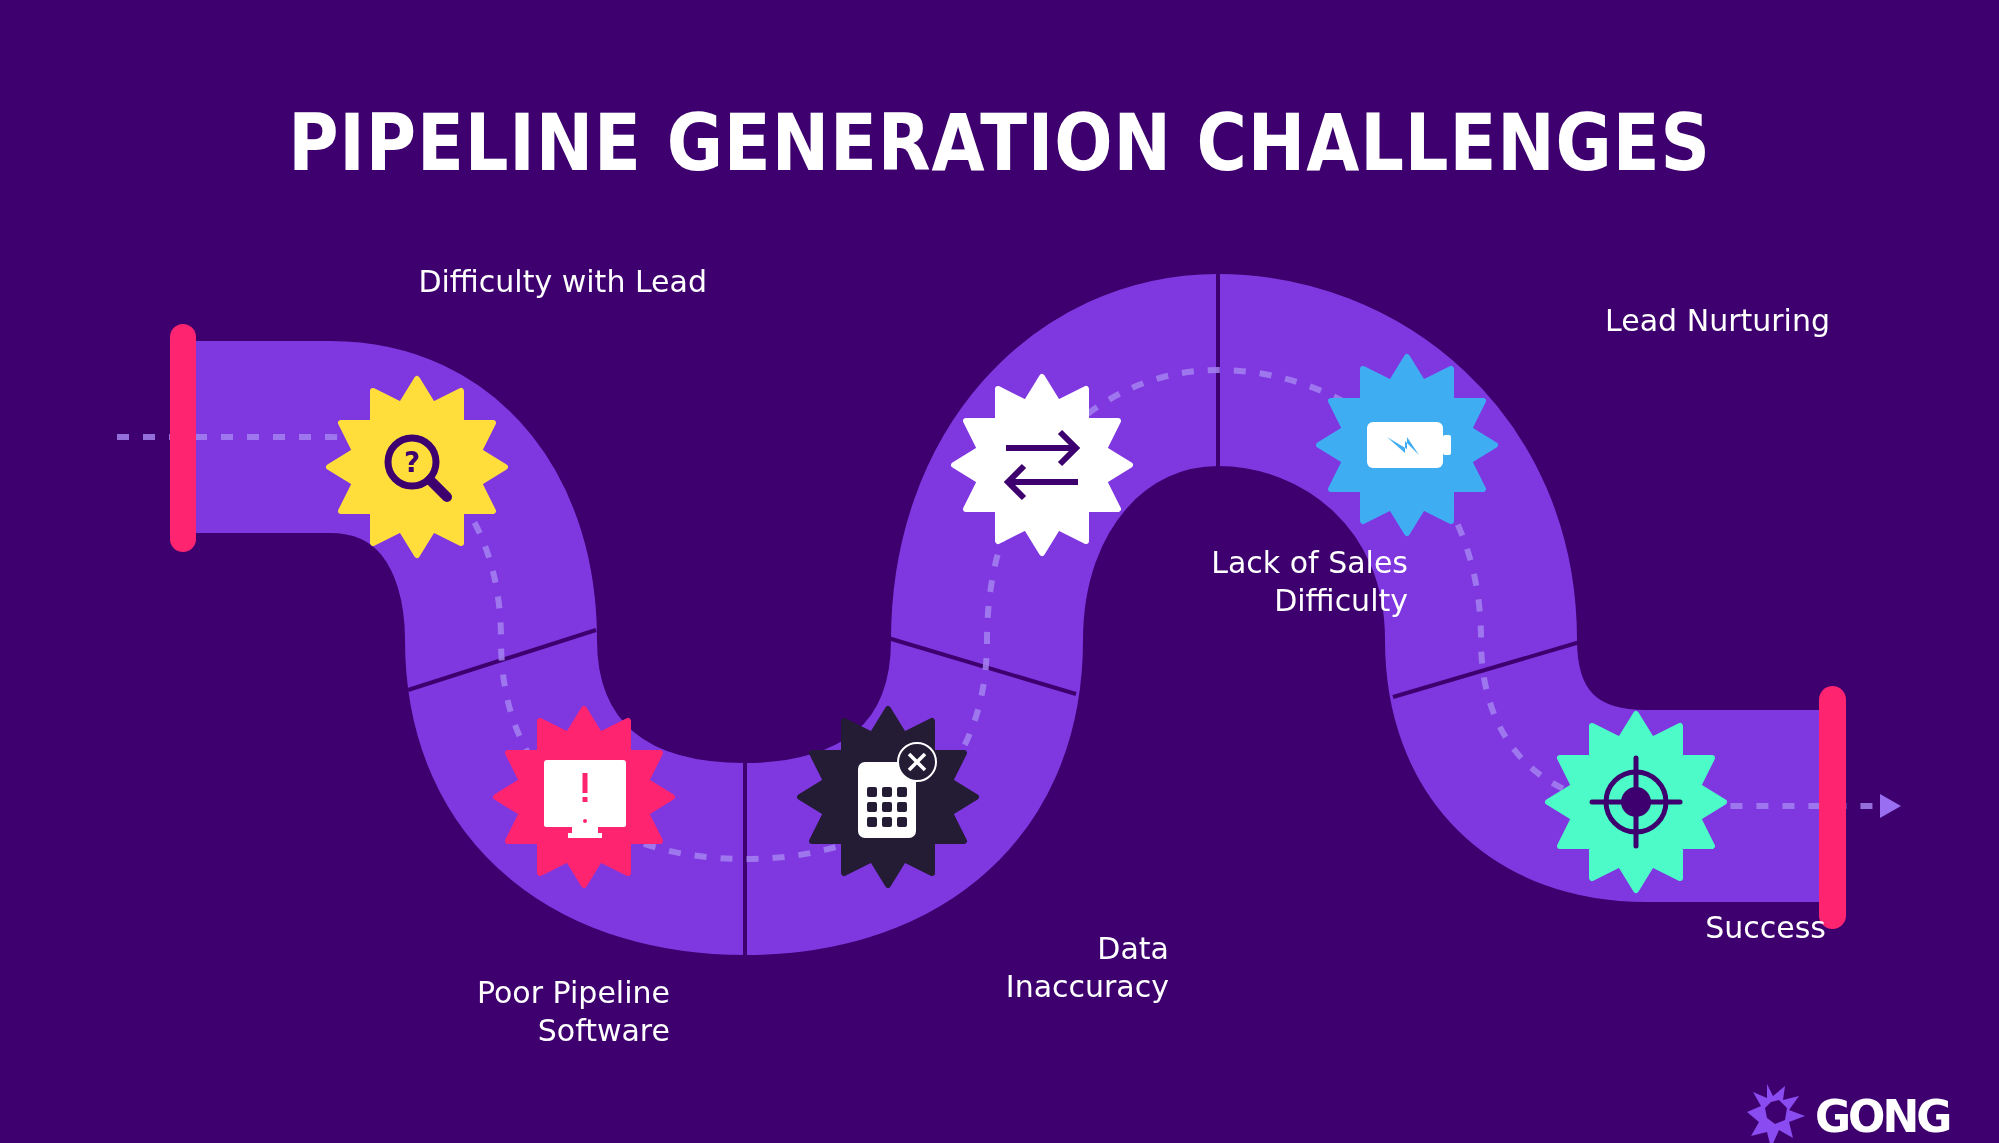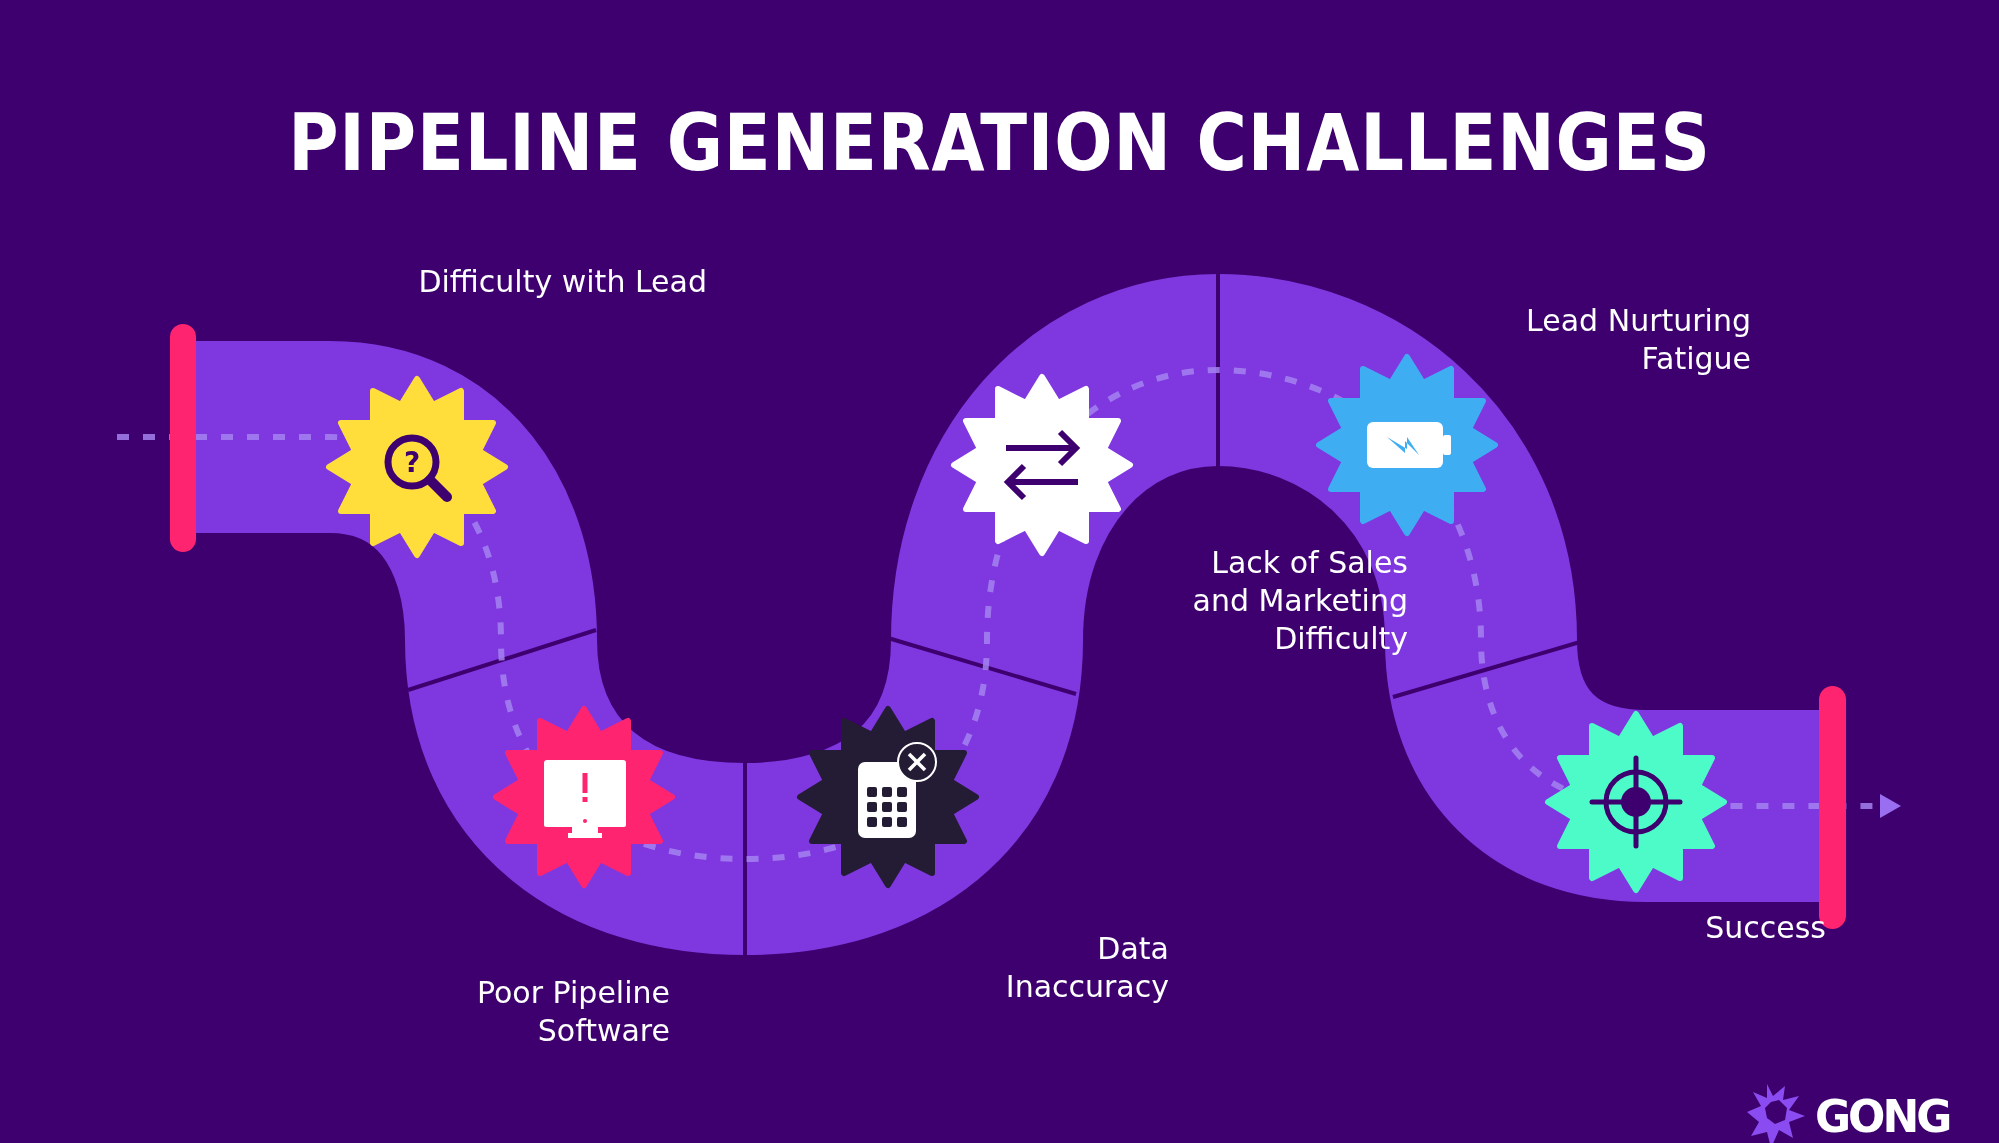--- a/index.html
+++ b/index.html
@@ -116,26 +116,24 @@
 <div class="label" style="left:310px;top:974px;">
   <span>Poor Pipeline</span>
   <span>Software</span>
 </div>
 <div class="label" style="left:809px;top:922px;margin-top:8px;">
   <span>Data</span>
   <span>Inaccuracy</span>
 </div>
 <div class="label" style="left:1048px;top:544px;">
   <span>Lack of Sales</span>
-  <span>and Marketing</span>
   <span>Difficulty</span>
 </div>
-<div class="label" style="left:1391px;top:302px;">
+<div class="label" style="left:1470px;top:302px;">
   <span>Lead Nurturing</span>
-  <span>Fatigue</span>
 </div>
 <div class="label" style="left:1466px;top:909px;">
   <span>Success</span>
 </div>
 
 <div class="logo">
   <svg width="64" height="68" viewBox="0 0 64 68">
     <polygon points="22,2 28,14 40,4 38,18 54,14 44,28 60,34 44,40 48,56 34,48 26,66 22,50 6,54 14,40 2,30 16,24 8,10 22,16" fill="#8a4cf0"></polygon>
     <polygon points="26,20 34,18 42,26 40,38 30,42 22,36 20,26" fill="#3d006e"></polygon>
   </svg>

